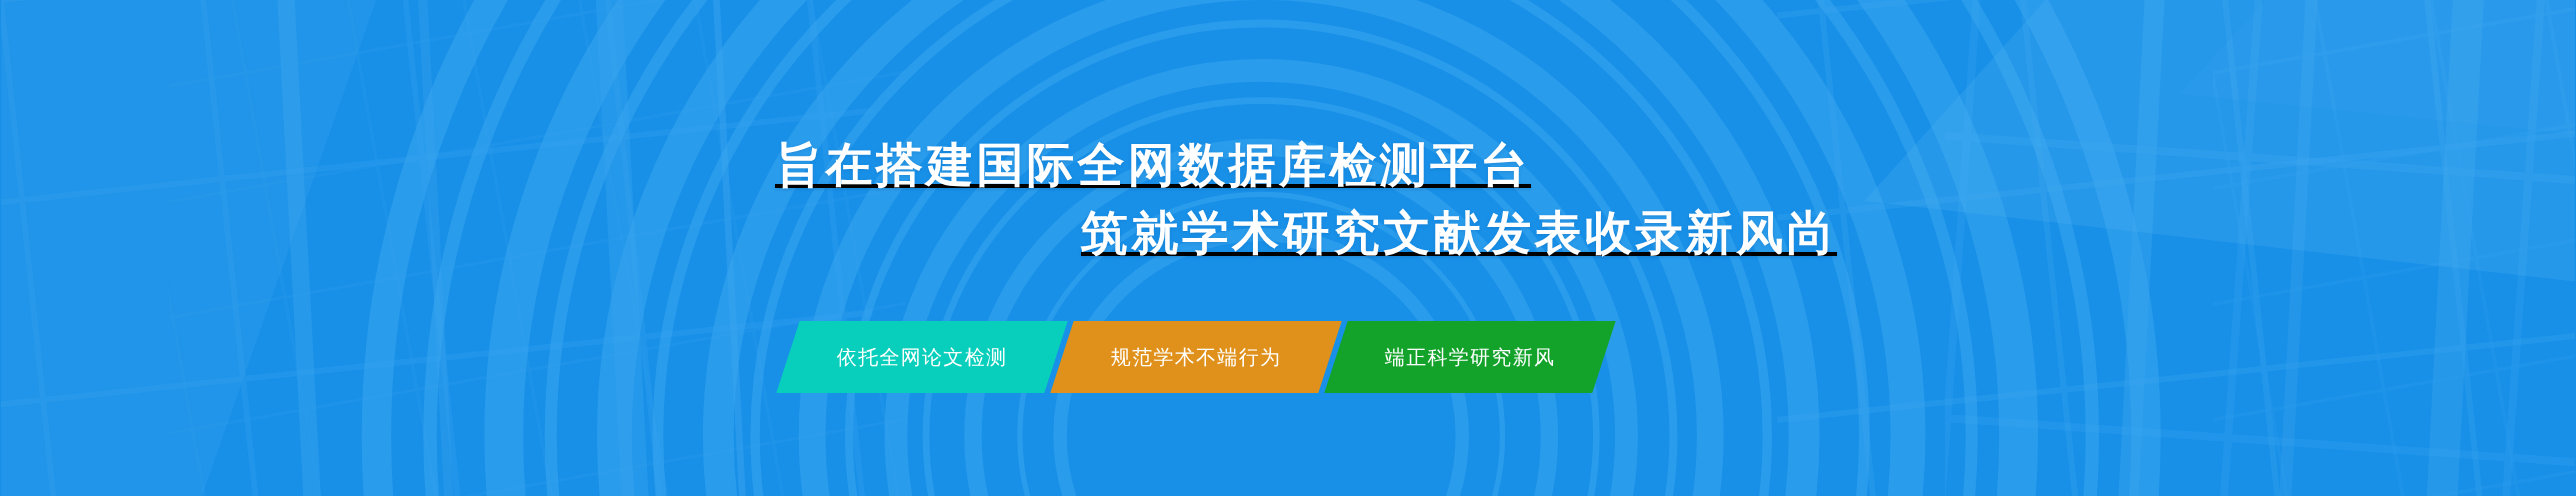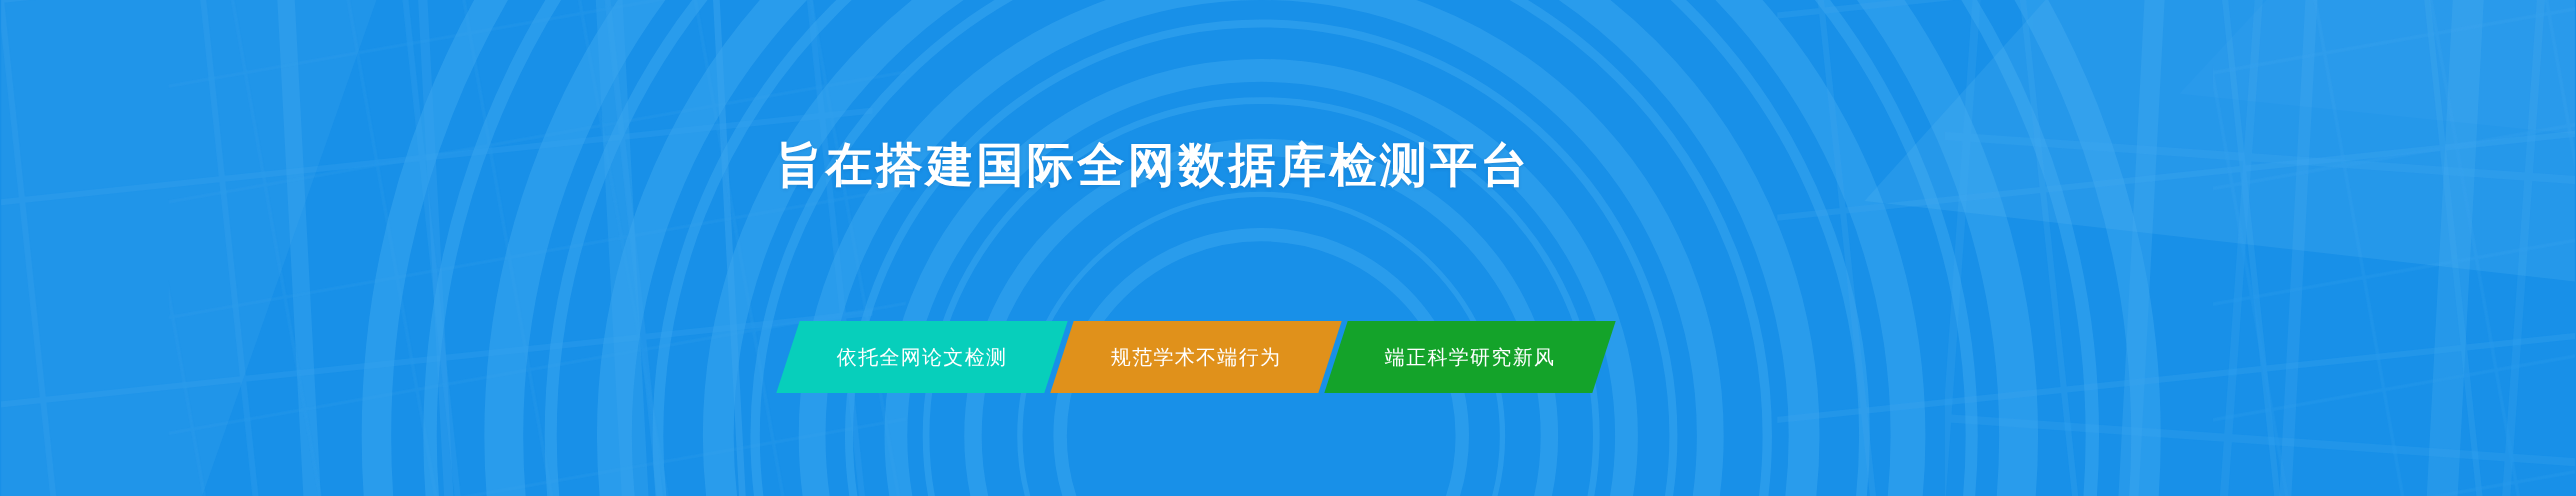--- a/index.html
+++ b/index.html
@@ -31,20 +31,21 @@
 
   .bg-svg { display: block; }
 
   
   .headline {
     position: absolute;
     left: 0;
     top: 131px;
     width: 2168px;
     z-index: 5;
+    text-decoration: underline;
   }
 
   .headline-line {
     color: #ffffff;
     font-size: 47px;
     line-height: 68px;
     font-weight: 700;
     letter-spacing: 3.4px;
     white-space: nowrap;
     text-shadow: 0 1.3px 3.4px rgba(0, 60, 120, 0.18);
@@ -165,20 +166,21 @@
 
         <g opacity="0.18">
           <polygon points="0,0 560,0 300,740 0,740" fill="#4aadf1"></polygon>
         </g>
       </g>
     </svg>
   </div>
 
   <div class="headline">
     <div class="headline-line line-1">旨在搭建国际全网数据库检测平台</div>
+    <div class="headline-line line-2">筑就学术研究文献发表收录新风尚</div>
   </div>
 
   <div class="tags">
     <div class="tag tag-1">
       <span class="tag-label">依托全网论文检测</span>
     </div>
     <div class="tag tag-2">
       <span class="tag-label">规范学术不端行为</span>
     </div>
     <div class="tag tag-3">

